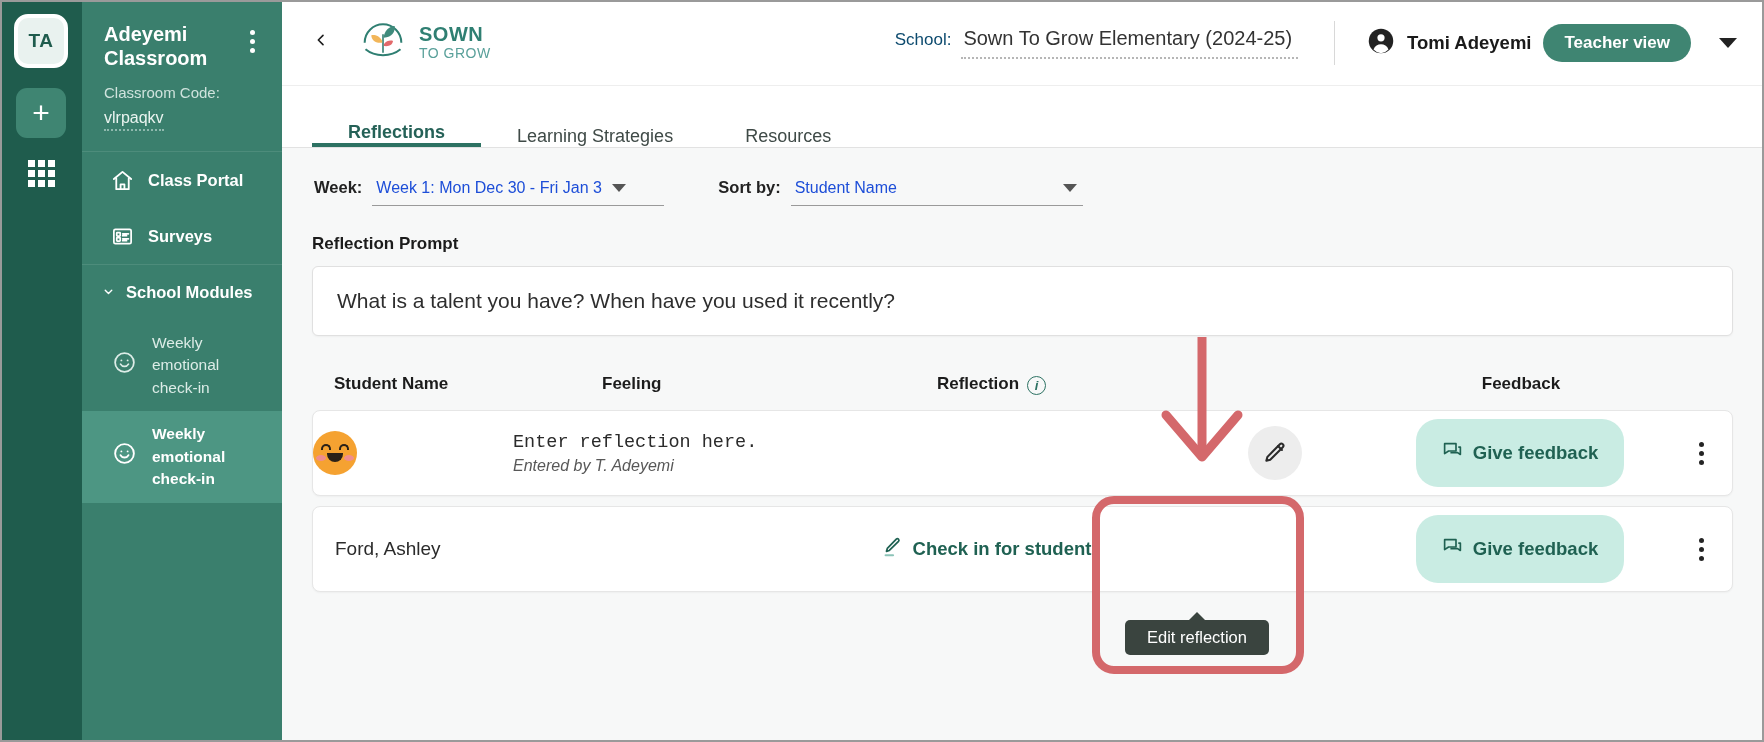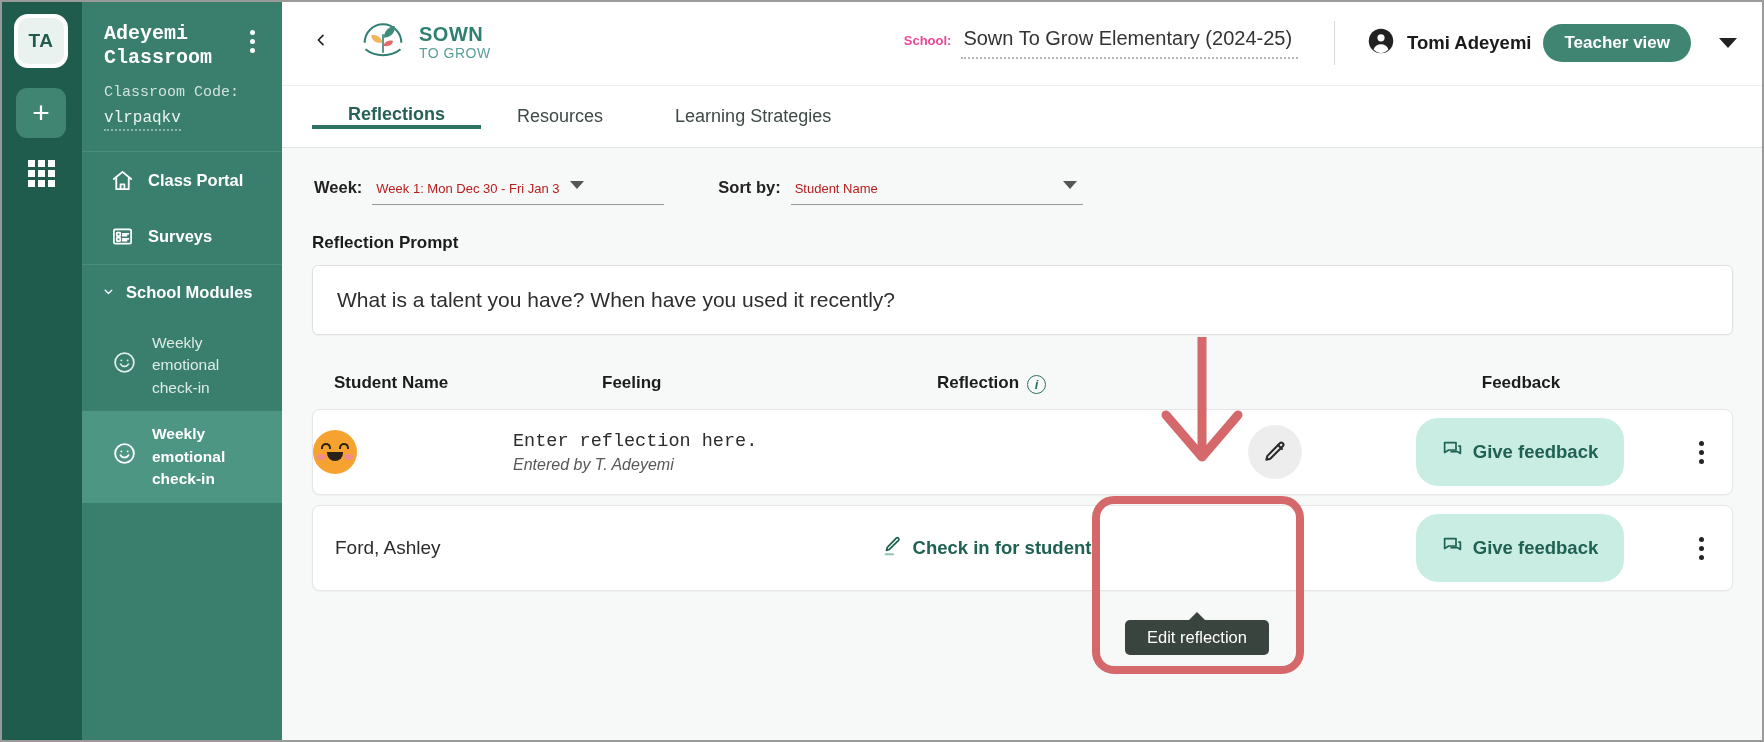--- a/index.html
+++ b/index.html
@@ -58,21 +58,21 @@
   }
   .rail-grid i { background: #ffffff; display: block; width: 7px; height: 7px; }
 
   
   .sidebar {
     width: 200px; flex: 0 0 200px;
     background: #3a7f6d;
     color: #ffffff;
     display: flex; flex-direction: column;
   }
-  .side-head { padding: 22px 18px 20px 22px; font-family: Liberation Mono, monospace; }
+  .side-head { padding: 22px 18px 20px 22px; }
   .side-title-row { display: flex; align-items: flex-start; justify-content: space-between; }
   .side-title {
     font-size: 20px; font-weight: 700; line-height: 1.2;
     max-width: 120px;
   }
   .kebab-w { width: 6px; display: flex; flex-direction: column; gap: 4px; padding-top: 8px; margin-right: 8px;}
   .kebab-w i { width: 5px; height: 5px; border-radius: 50%; background: #ffffff; display: block; }
   .code-label { margin-top: 14px; font-size: 15px; color: #cfe3dd; }
   .code-value {
     margin-top: 8px; font-size: 16px; color: #eaf4f0;
@@ -110,21 +110,21 @@
     padding: 0 22px 0 26px; gap: 10px;
     border-bottom: 1px solid #eeeeee;
   }
   .back-chevron { font-size: 25px; color: #222; width: 26px; text-align:center; font-weight:400;}
   .brand { display: flex; align-items: center; gap: 11px; margin-left: 14px; }
   .brand-text { line-height: 1.05; }
   .brand-top { font-size: 20px; font-weight: 700; color: #2f7f72; letter-spacing: .5px; }
   .brand-bot { font-size: 14px; font-weight: 400; color: #59a09a; letter-spacing: .5px; }
   .topbar-spacer { flex: 1 1 auto; }
   .school-wrap { display: flex; align-items: baseline; gap: 10px; }
-  .school-label { font-size: 13px; font-weight: 700; color: #ec4899; }
+  .school-label { font-size: 17px; font-weight: 400; color: #0c4a6e; }
   .school-value {
     font-size: 20px; color: #333;
     border-bottom: 2px dotted #b6b6b6;
     padding: 0 6px 7px 2px; min-width: 330px;
   }
   .topbar-sep { width: 1px; height: 44px; background: #d8d8d8; margin: 0 22px 0 26px; }
   .user-wrap { display: flex; align-items: center; gap: 12px; }
   .user-name { font-size: 18.5px; font-weight: 700; color: #1a1a1a; white-space: nowrap;}
   .pill {
     background: #3f8572; color: #ffffff;
@@ -134,39 +134,39 @@
   .caret-down {
     margin-left: 18px; margin-right: 4px;
     width: 0; height: 0;
     border-left: 9px solid transparent; border-right: 9px solid transparent;
     border-top: 10px solid #222;
   }
 
   
   .tabs {
     background: #ffffff; height: 62px;
-    display: flex; align-items: center;
+    display: flex; align-items: flex-end;
     padding-left: 30px; border-bottom: 1px solid #e2e2e2;
   }
   .tab {
     display: flex; align-items: center; justify-content: center;
     padding: 0 36px; font-size: 18px; color: #3f4a47;
   }
   .tab.active { color: #256157; font-weight: 700; border-bottom: 4px solid #2d7263; }
 
   
   .content { flex: 1 1 auto; padding: 30px 30px 0 30px; overflow: hidden; }
   .filters { display: flex; align-items: flex-end; gap: 54px; padding-left: 2px; }
   .field { display: flex; align-items: baseline; gap: 10px; }
   .field-label { font-size: 16.5px; font-weight: 700; color: #222; white-space: nowrap;}
   .select {
     border-bottom: 1.5px solid #9a9a9a;
     padding: 0 6px 8px 4px;
-    font-size: 13px; color: #b91c1c;
-    display: flex; gap: 10px;
+    font-size: 16px; color: #1d4ed8;
+    display: flex; align-items: center; gap: 10px;
   }
   .select.wk { min-width: 292px; }
   .select.sort { min-width: 292px; justify-content: space-between; }
   .sel-caret {
     width: 0; height: 0;
     border-left: 7px solid transparent; border-right: 7px solid transparent;
     border-top: 8px solid #555;
   }
   .prompt-label { margin-top: 28px; font-size: 17px; font-weight: 700; color: #1c1c1c; }
   .prompt-box {
@@ -412,22 +412,22 @@
         </span>
         <span class="user-name">Tomi Adeyemi</span>
         <span class="pill">Teacher view</span>
       </div>
 
       <div class="caret-down"></div>
     </div>
 
     <div class="tabs">
       <div class="tab active">Reflections</div>
+      <div class="tab">Learning Strategies</div>
       <div class="tab">Resources</div>
-      <div class="tab">Learning Strategies</div>
     </div>
 
     <div class="content">
 
       <div class="filters">
         <div class="field">
           <span class="field-label">Week:</span>
           <span class="select wk">
             <span>Week 1: Mon Dec 30 - Fri Jan 3</span>
             <span class="sel-caret"></span>

